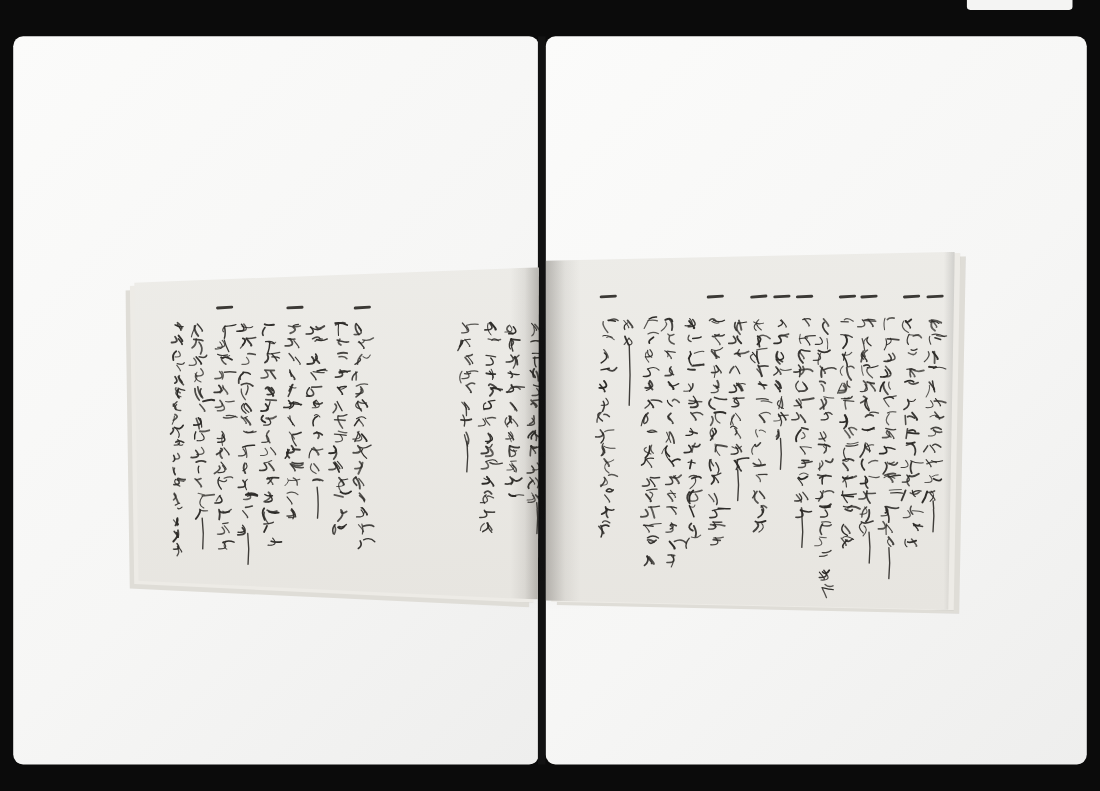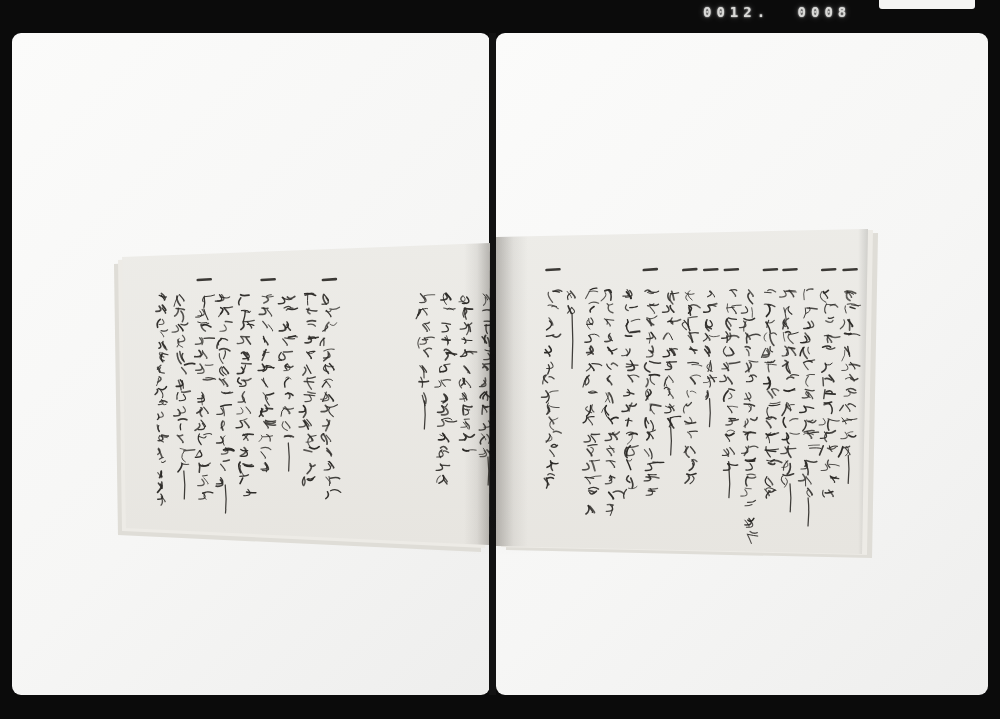--- a/index.html
+++ b/index.html
@@ -80,21 +80,20 @@
     content:'';position:absolute;right:0;top:0;bottom:0;width:10px;
     background:linear-gradient(270deg,rgba(0,0,0,.12),rgba(0,0,0,0));
   }
   .col-svg{position:absolute;overflow:visible;}
 </style>
 </head>
 <body>
 
 <div class="frame">
 
-  <div class="counter">0012. 0008</div>
   <div class="corner-tab"></div>
 
   <div class="sheet sheet-left"></div>
   <div class="sheet sheet-right"></div>
   <div class="seam"></div>
 
   <div class="book-shadow"></div>
 
   <div class="stack stack-l2"></div>
   <div class="stack stack-l1"></div>

